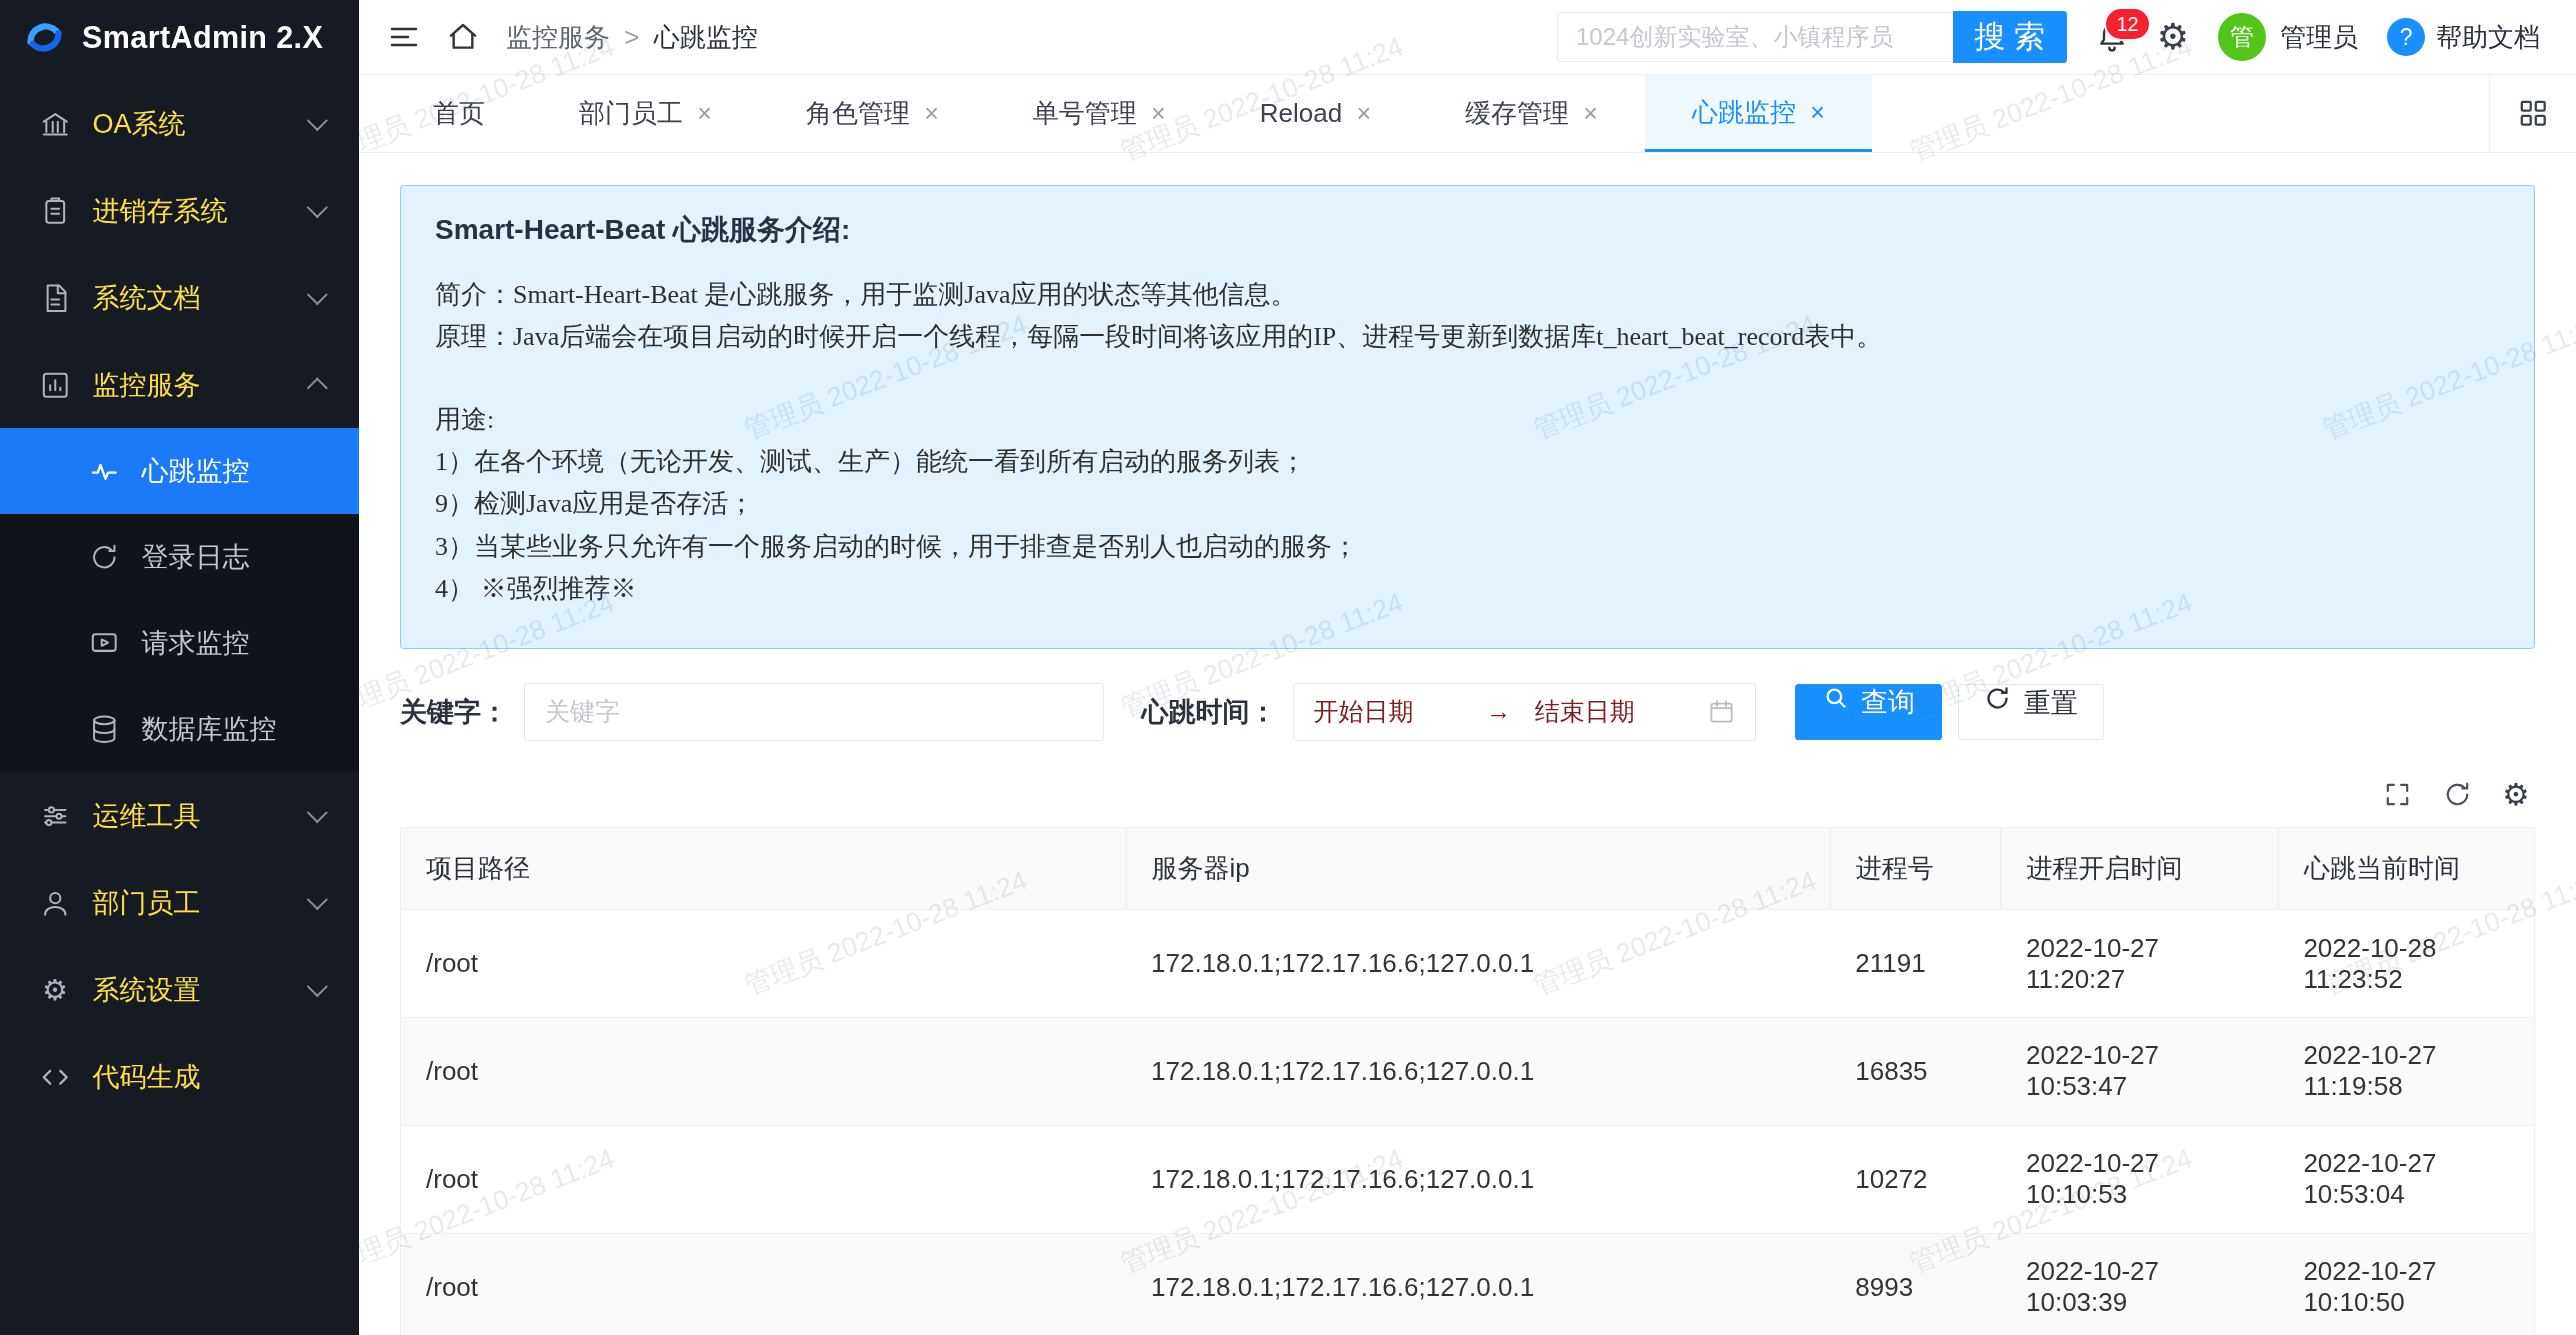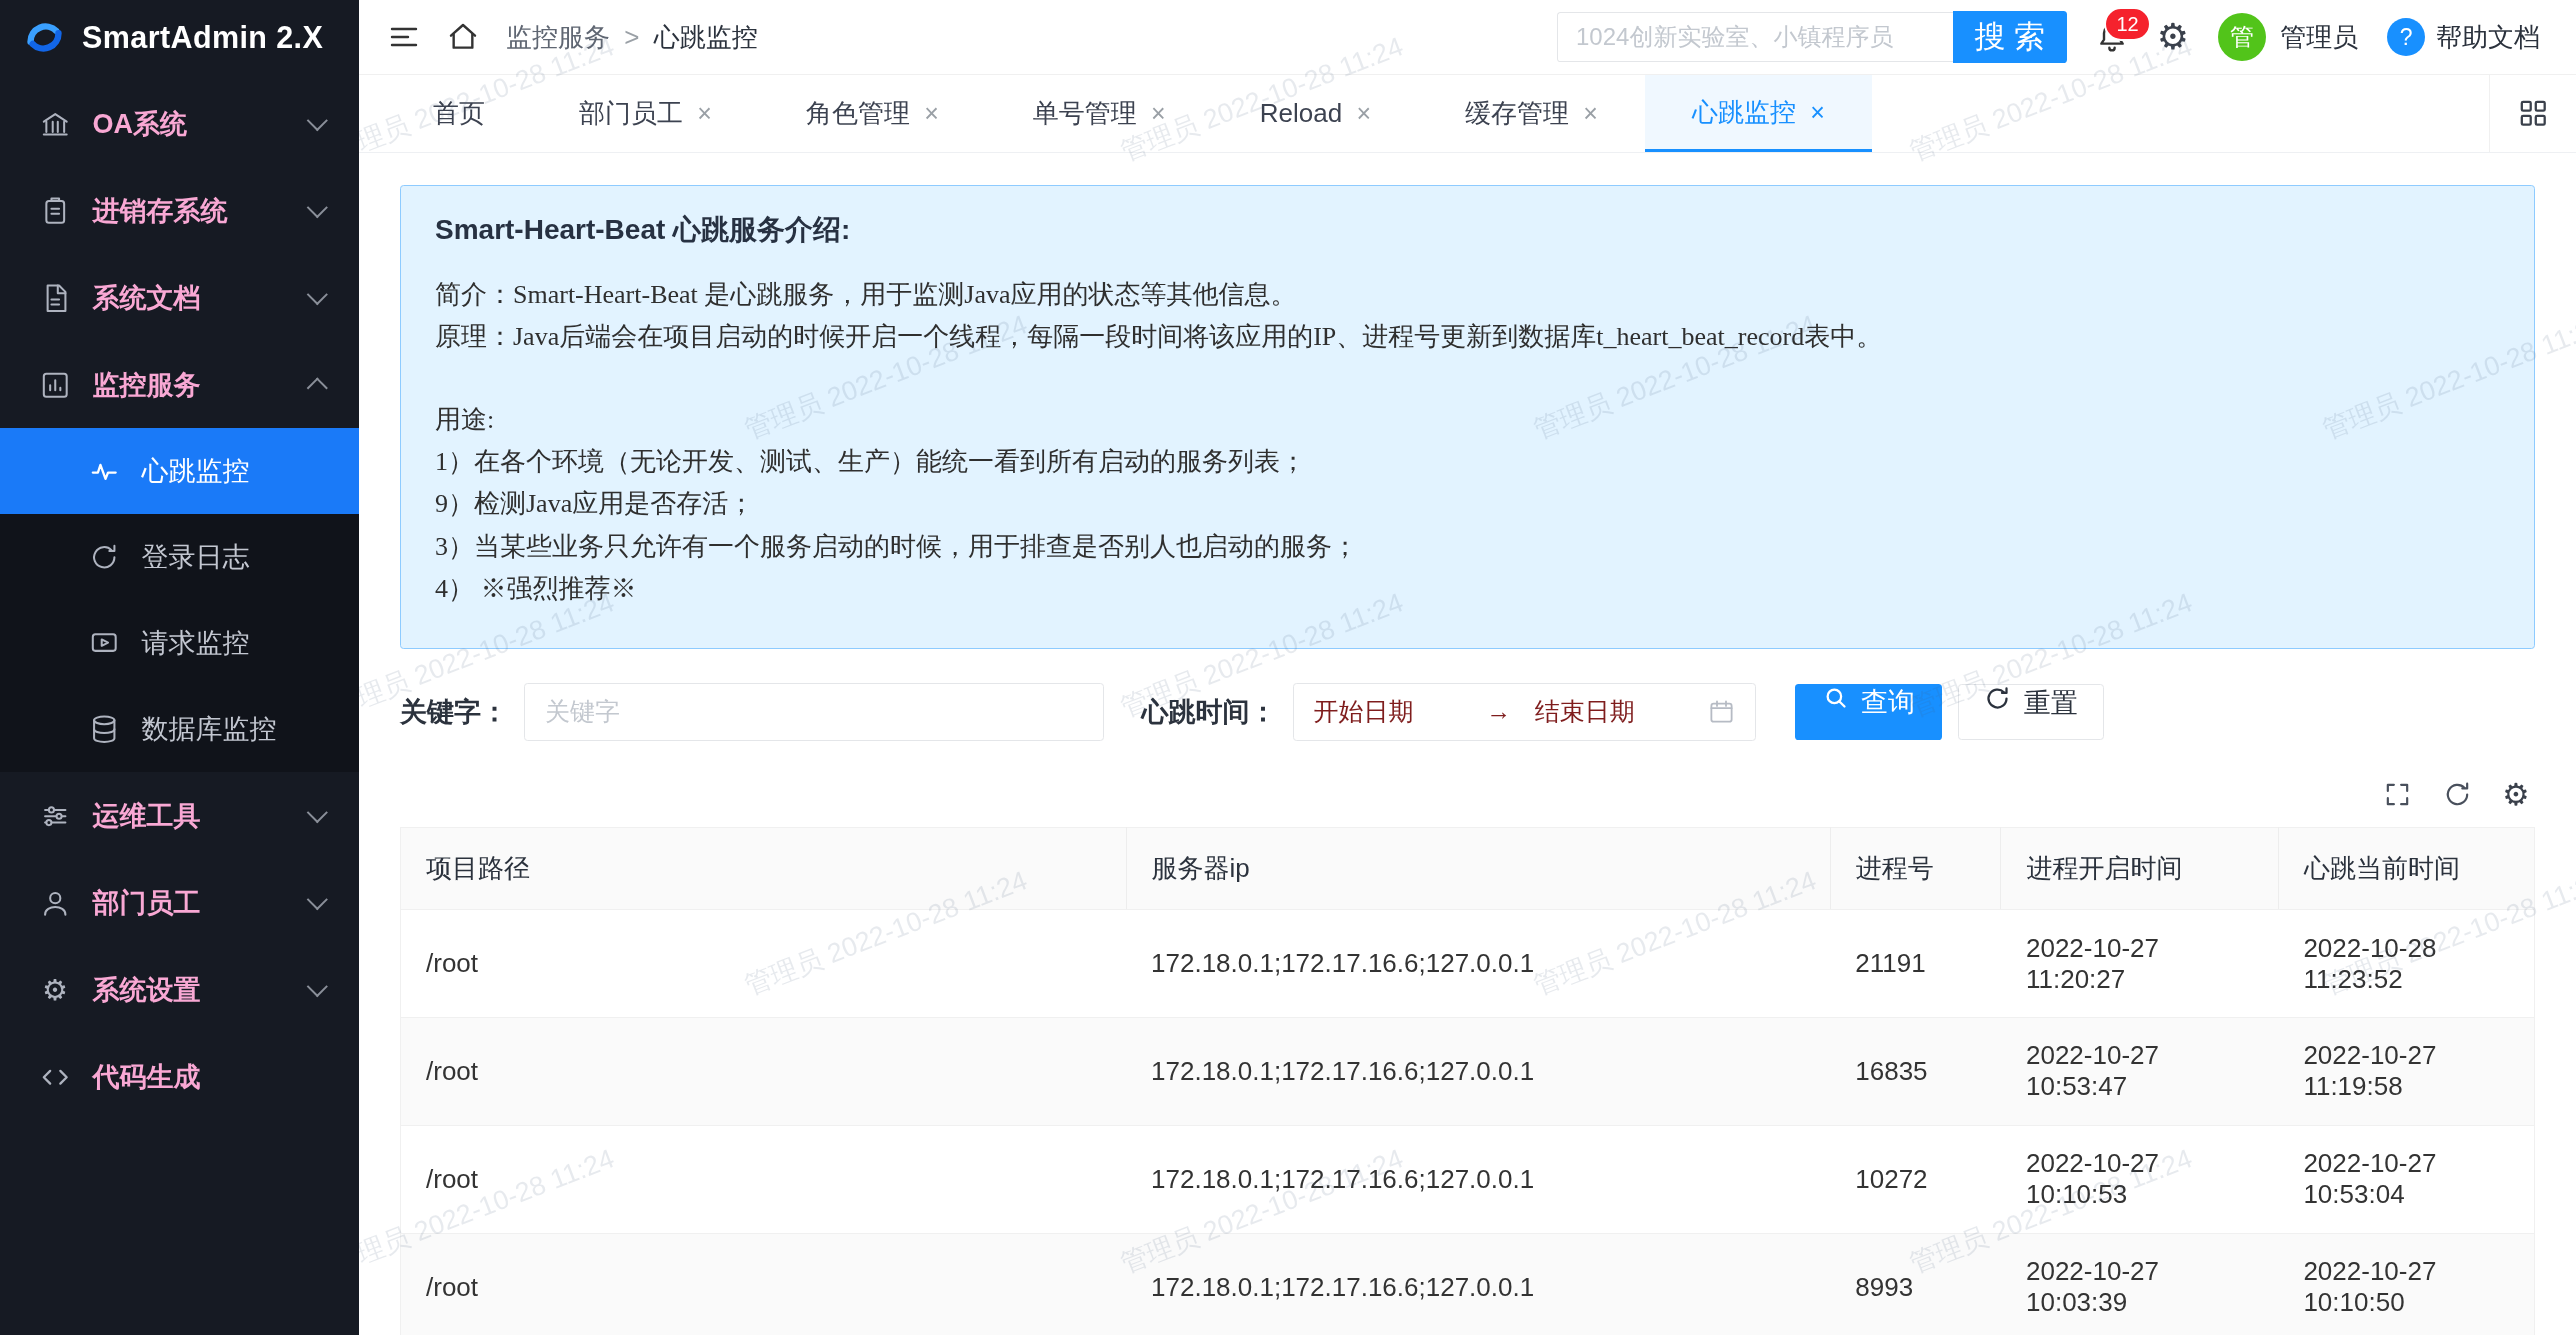--- a/index.html
+++ b/index.html
@@ -5,21 +5,21 @@
   html,body{margin:0;padding:0;background:#fff;}
   body{width:2576px;height:1335px;overflow:hidden;font-family:"Liberation Sans","DejaVu Sans",sans-serif;color:#333;}
   .app{display:flex;width:2576px;height:1335px;}
 
   
   .sidebar{width:359px;min-width:359px;background:#161a23;color:#c3c7d1;display:flex;flex-direction:column;z-index:60;}
   .logo-row{height:75px;display:flex;align-items:center;gap:16px;padding-left:23px;cursor:pointer;}
   .logo-title{color:#fff;font-size:30.5px;font-weight:700;letter-spacing:0.4px;}
   .menu{flex:1;overflow:hidden;padding-top:5.4px;}
   .menu-item{height:87px;display:flex;align-items:center;gap:21.5px;padding:0 34px 0 39px;font-size:27px;cursor:pointer;}
-  .menu-item .label{flex:1;font-weight:700;color:#f9a8d4;}
+  .menu-item .label{flex:1;font-weight:400;color:#fde047;}
   .micon{width:32px;height:32px;display:flex;align-items:center;justify-content:center;color:#aeb3bf;}
   .micon svg{width:30.5px;height:30.5px;}
   .chev{width:12.6px;height:12.6px;border-right:2.7px solid #8a8f99;border-bottom:2.7px solid #8a8f99;}
   .chev.down{transform:rotate(45deg);margin-top:-7.2px;}
   .chev.up{transform:rotate(-135deg);margin-top:7.2px;}
   .submenu{background:#10131a;}
   .submenu .menu-item{padding-left:88px;height:86px;}
   .submenu .menu-item .label{font-weight:400;color:#c3c7d1;}
   .submenu .menu-item.active{background:#1a7af8;}
   .submenu .menu-item.active .label,.submenu .menu-item.active .micon{color:#fff;}

